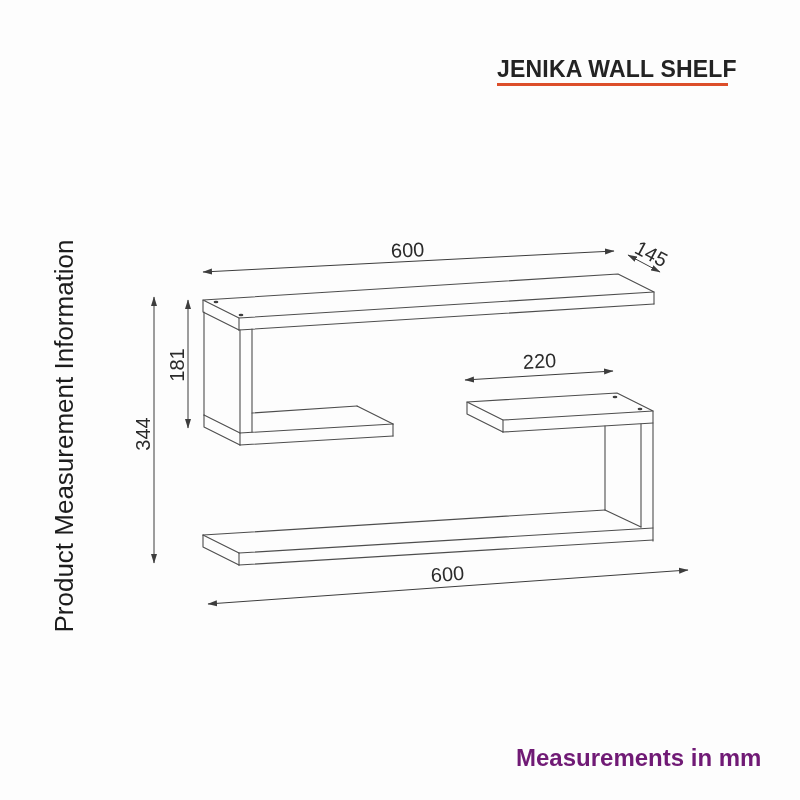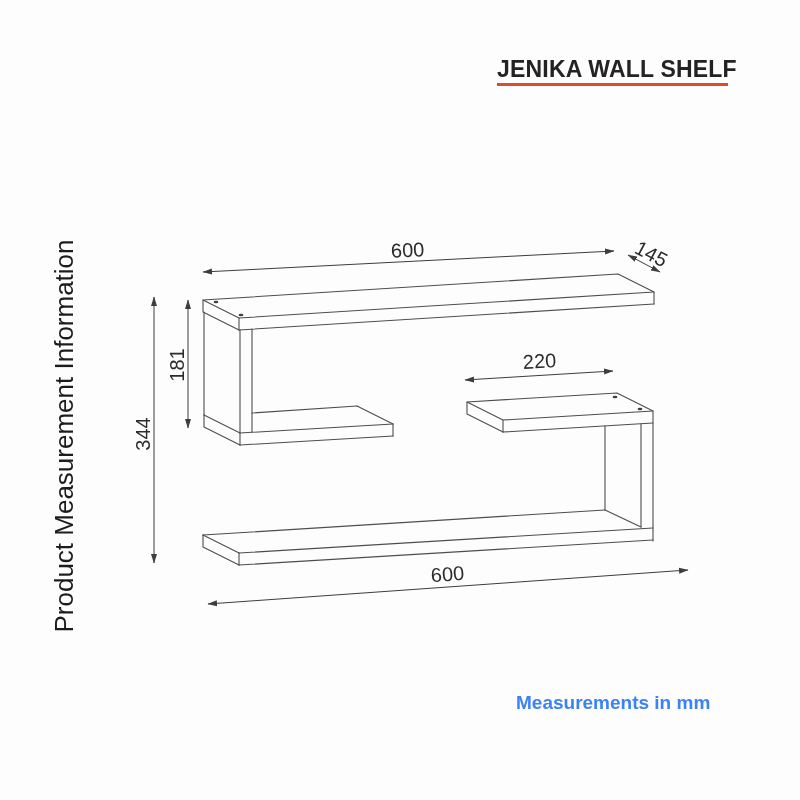--- a/index.html
+++ b/index.html
@@ -44,24 +44,24 @@
     top: 436px;
     transform: translate(-50%, -50%) rotate(-90deg);
     white-space: nowrap;
     font-size: 26px;
     font-weight: 400;
     color: #1c1c1c;
   }
   .footer-note {
     position: absolute;
     left: 516px;
-    top: 692px;
-    font-size: 19px;
+    top: 744px;
+    font-size: 24px;
     font-weight: bold;
-    color: #3b82f6;
+    color: #701a75;
     white-space: nowrap;
   }
   svg.diagram {
     position: absolute;
     left: 0;
     top: 0;
   }
   .edge {
     fill: none;
     stroke: #4d4d4d;

